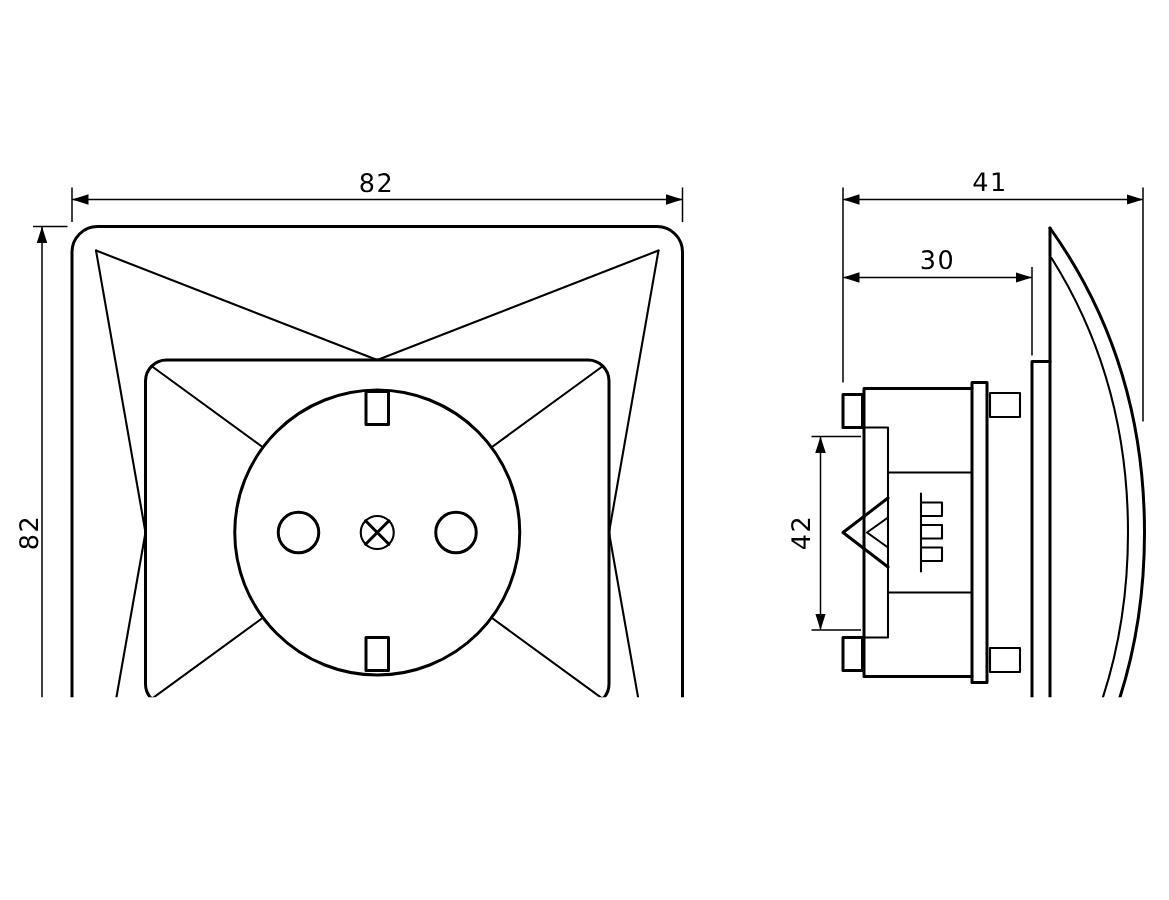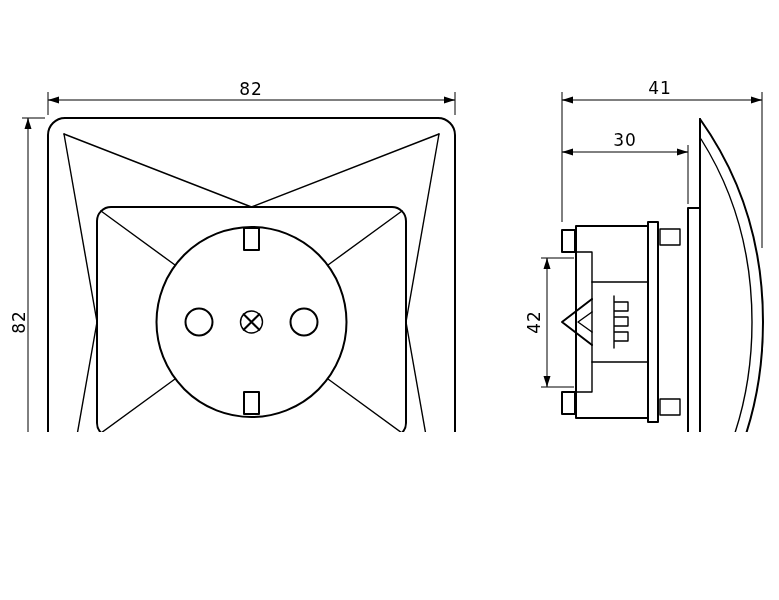--- a/index.html
+++ b/index.html
@@ -1,16 +1,16 @@
 <!DOCTYPE html>
 <html style="--line: #000000; --bg: #ffffff;"><head>
 <meta charset="utf-8">
 <style>
   html,body{margin:0;padding:0;background:var(--bg,#fff);}
-  .canvas{width:779px;height:432px;background:var(--bg,#fff);overflow:hidden;}
+  .canvas{width:779px;height:432px;background:var(--bg,#fff);overflow:hidden;margin-top:33px;}
   svg text{font-family:"DejaVu Sans", sans-serif;font-size:17px;letter-spacing:1px;fill:var(--line,#000);}
   .lw2{stroke:var(--line,#000);stroke-width:2;fill:none;stroke-linecap:round;stroke-linejoin:round;}
   .lw15{stroke:var(--line,#000);stroke-width:1.4;fill:none;stroke-linecap:round;stroke-linejoin:round;}
   .lw1{stroke:var(--line,#000);stroke-width:1;fill:none;}
   .fillwhite{fill:#fff;}
 </style>
 </head>
 <body>
 
 <div class="canvas">

